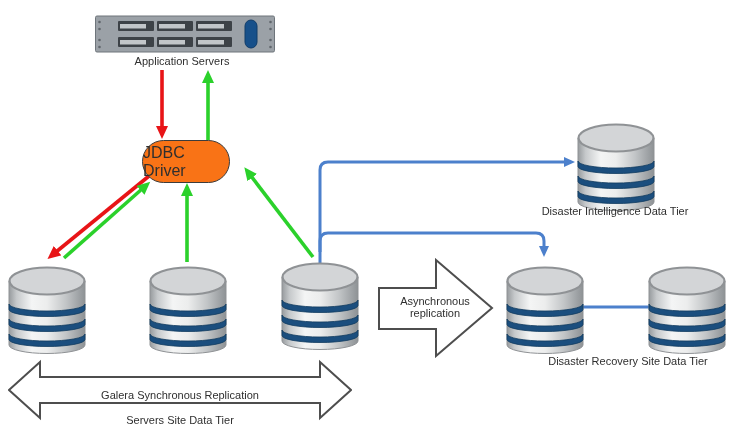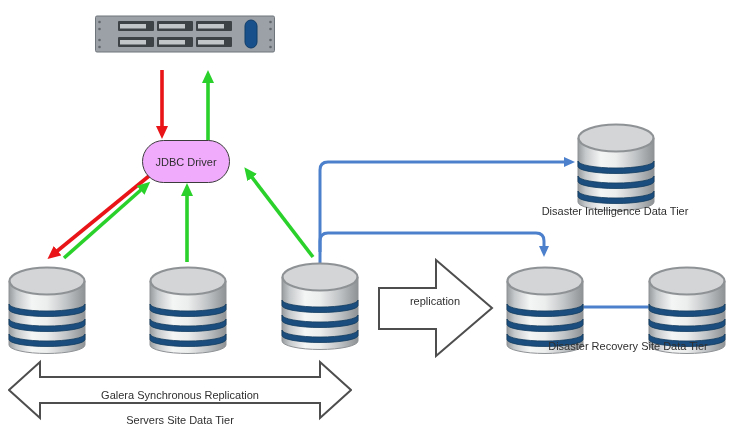--- a/index.html
+++ b/index.html
@@ -10,23 +10,23 @@
   svg{display:block;}
   #edge-layer{position:absolute;left:0;top:0;z-index:1;}
   .node{position:absolute;z-index:2;}
   .db{width:78px;height:92px;}
   .lbl{
     position:absolute;z-index:4;font-size:11px;line-height:13px;color:#2f2f2f;
     text-align:center;white-space:nowrap;
   }
   #jdbc-box{
     position:absolute;left:142px;top:140px;width:88px;height:43px;z-index:3;
-    background:#f0abfc;border:1.6px solid #3c3c3c;border-radius:22px;
+    background:#f97316;border:1.6px solid #3c3c3c;border-radius:22px;
     display:flex;align-items:center;justify-content:center;
-    font-size:11px;color:#2f2f2f;box-sizing:border-box;
+    font-size:16px;color:#2f2f2f;box-sizing:border-box;
   }
   .block-arrow{position:absolute;z-index:2;}
   .edge{fill:none;}
   .edge-thick{stroke-width:3.6px;}
   .edge-thin{stroke-width:3px;}
 </style>
 </head>
 <body>
 
 <div id="canvas">
@@ -97,20 +97,21 @@
     <g fill="#c2c6c9">
       <rect x="25" y="9" width="26" height="4.5"></rect>
         <rect x="64" y="9" width="26" height="4.5"></rect>
         <rect x="103" y="9" width="26" height="4.5"></rect>
       <rect x="25" y="25" width="26" height="4.5"></rect>
         <rect x="64" y="25" width="26" height="4.5"></rect>
         <rect x="103" y="25" width="26" height="4.5"></rect>
     </g>
     <rect x="150" y="5" width="12" height="28" rx="6" stroke="#103c69" fill="#17508a"></rect>
   </svg>
+  <div class="lbl" style="left:92px;top:55px;width:180px">Application Servers</div>
 
   <div id="jdbc-box">
     <span>JDBC Driver</span>
   </div>
 
   <svg class="node db" style="left:8px;top:262px">
       <use href="#db-icon"></use>
     </svg>
   <svg class="node db" style="left:149px;top:262px">
       <use href="#db-icon"></use>
@@ -123,26 +124,27 @@
       <use href="#db-icon"></use>
     </svg>
   <div class="lbl" style="left:515px;top:205px;width:200px">Disaster Intelligence Data Tier</div>
 
   <svg class="node db" style="left:506px;top:262px">
       <use href="#db-icon"></use>
     </svg>
   <svg class="node db" style="left:648px;top:262px">
       <use href="#db-icon"></use>
     </svg>
-  <div class="lbl" style="left:528px;top:340px;width:200px">Disaster Recovery Site Data Tier</div>
+  <div class="lbl" style="left:528px;top:355px;width:200px">Disaster Recovery Site Data Tier</div>
 
   <svg class="block-arrow" style="left:378px;top:258px" width="116" height="100" viewBox="0 0 116 100">
     <path d="M1,30 L58,30 L58,2 L114,50 L58,98 L58,71 L1,71 Z" fill="#ffffff" stroke-width="2" stroke="#4e4e4e"></path>
   </svg>
   <div class="lbl" style="left:375px;top:295px;width:120px;line-height:12px">
+    <div>Asynchronous</div>
     <div>replication</div>
   </div>
 
   <svg class="block-arrow" style="left:8px;top:358px" width="344" height="64" viewBox="0 0 344 64">
     <path d="M1,32 L32,4 L32,19 L312,19 L312,4 L343,32 L312,60 L312,45 L32,45 L32,60 Z" fill="#ffffff" stroke-width="2" stroke="#4e4e4e"></path>
   </svg>
   <div class="lbl" style="left:33px;top:389px;width:294px">Galera Synchronous Replication</div>
   <div class="lbl" style="left:33px;top:414px;width:294px">Servers Site Data Tier</div>
 
 </div>

